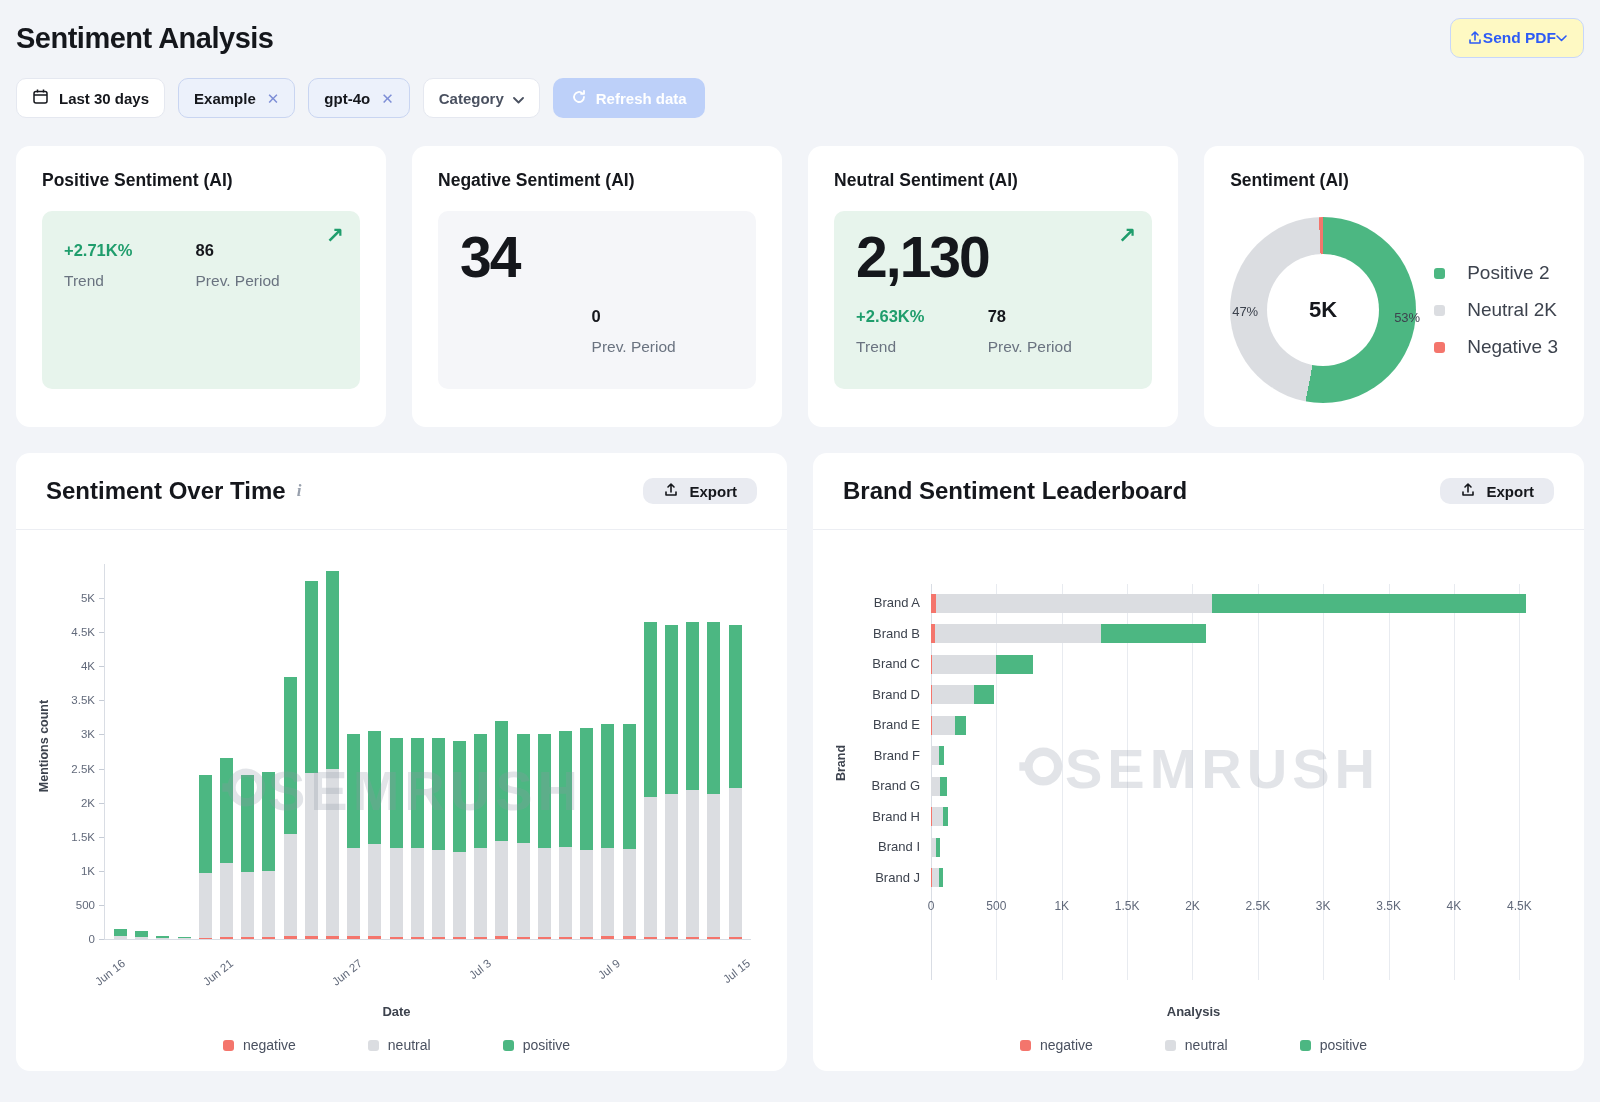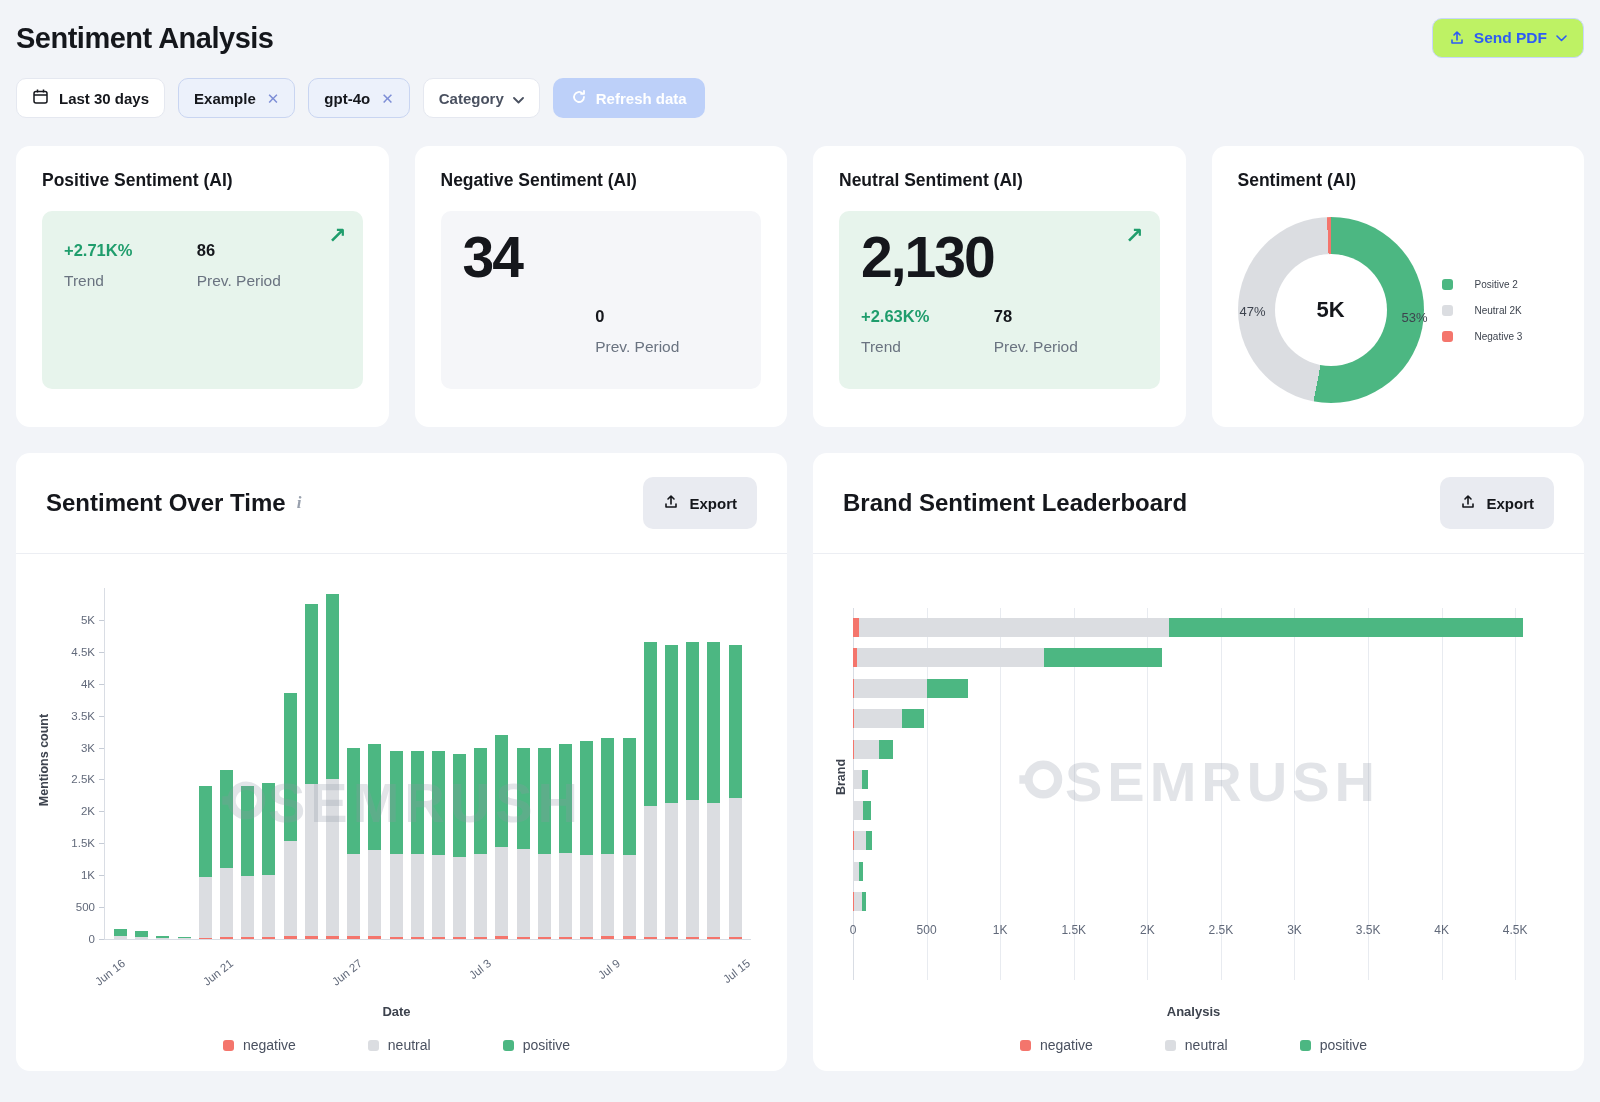--- a/index.html
+++ b/index.html
@@ -1,21 +1,21 @@
 <!DOCTYPE html>
 <html><head>
 <meta charset="utf-8">
 <style>
   html,body{margin:0;padding:0;background:#f2f4f8;font-family:"Liberation Sans","DejaVu Sans",sans-serif;color:#15171c;}
   .page{width:1600px;height:1102px;box-sizing:border-box;padding:10px 16px 16px;overflow:hidden;}
 
   
   .header{display:flex;justify-content:space-between;align-items:center;height:56px;}
   .page-title{font-size:29px;font-weight:800;letter-spacing:-0.5px;margin:0;}
-  .send-pdf{display:flex;align-items:center;gap:9px;background:#bef264;border:1.5px solid #c7d6fb;color:#2d5bf6;border-radius:10px;height:40px;padding:0 16px;font-size:15.5px;font-weight:700;cursor:pointer;}
+  .send-pdf{display:flex;align-items:center;background:#fef9c3;border:1.5px solid #c7d6fb;color:#2d5bf6;border-radius:10px;height:40px;padding:0 16px;font-size:15.5px;font-weight:700;cursor:pointer;}
   .send-pdf svg{display:block;}
 
   
   .filters{display:flex;gap:13px;margin:12px 0 28px;align-items:center;}
   .chip{display:inline-flex;align-items:center;height:40px;border-radius:10px;padding:0 15px;font-size:15px;box-sizing:border-box;cursor:pointer;}
   .chip-date{background:#fff;border:1px solid #e5e8f0;font-weight:700;gap:10px;}
   .chip-filter{background:#ecf1fb;border:1px solid #c9d5f1;font-weight:600;gap:11px;}
   .chip-x{color:#7d8ed6;font-size:15px;font-weight:700;line-height:1;}
   .chip-category{background:#fff;border:1px solid #e5e8f0;color:#4a5160;font-weight:700;gap:9px;}
   .refresh{display:inline-flex;align-items:center;gap:9px;background:#bdd0f9;color:#fff;font-weight:700;font-size:15px;border:none;border-radius:10px;height:40px;padding:0 18px;cursor:default;}
@@ -36,30 +36,30 @@
   .stat-label{font-size:15.5px;color:#6a7380;margin-top:12px;}
 
   
   .donut-area{display:flex;align-items:center;gap:18px;margin-top:26px;}
   .donut{width:186px;height:186px;border-radius:50%;position:relative;flex:none;}
   .donut-hole{position:absolute;inset:37px;border-radius:50%;background:#fff;display:flex;align-items:center;justify-content:center;font-size:22px;font-weight:800;}
   .pct{position:absolute;font-size:13px;color:#3d434e;z-index:2;}
   .pct-left{left:2px;top:47%;}
   .pct-right{right:-4px;top:50%;}
   .donut-legend{display:flex;flex-direction:column;gap:15px;overflow:hidden;}
-  .dl-row{display:flex;align-items:center;gap:22px;font-size:10px;color:#3d434e;white-space:nowrap;}
+  .dl-row{display:flex;align-items:center;gap:22px;font-size:19px;color:#3d434e;white-space:nowrap;}
   .dl-sq{width:11px;height:11px;border-radius:3px;flex:none;}
 
   
   .panels{display:grid;grid-template-columns:1fr 1fr;gap:26px;margin-top:26px;}
   .panel{background:#fff;border-radius:14px;height:618px;overflow:hidden;display:flex;flex-direction:column;}
   .panel-header{display:flex;justify-content:space-between;align-items:center;padding:24px 30px;border-bottom:1px solid #eceef3;}
   .panel-title{font-size:24px;font-weight:800;display:flex;align-items:center;gap:11px;margin:0;}
   .info-i{font-family:"Liberation Serif",serif;font-style:italic;font-weight:700;font-size:17px;color:#98a0ad;}
-  .export{display:flex;align-items:center;gap:10px;background:#e9ebf1;border:none;border-radius:10px;height:52px;padding:0 20px;font-size:15px;font-weight:700;color:#15171c;cursor:pointer;}
+  .export{display:flex;align-items:center;gap:10px;background:#e9ebf1;border:none;border-radius:10px;height:26px;padding:0 20px;font-size:15px;font-weight:700;color:#15171c;cursor:pointer;}
   .panel-body{position:relative;flex:1;padding:30px 26px 10px 16px;display:flex;flex-direction:column;box-sizing:border-box;}
 
   
   .watermark{position:absolute;left:50%;top:44%;transform:translate(-50%,-50%);display:flex;align-items:center;color:#8f97a5;opacity:0.25;pointer-events:none;z-index:5;}
   .wm-text{font-size:56px;font-weight:800;letter-spacing:5px;}
 
   
   .ot-wrap{display:flex;flex-direction:column;height:100%;}
   .ot-main{display:flex;flex:1;}
   .axis-ylab{width:24px;position:relative;}
@@ -457,20 +457,32 @@
                 <circle cx="28" cy="26" r="16" fill="none" stroke="currentColor" stroke-width="9"></circle>
                 <path d="M2 26h12" stroke="currentColor" stroke-width="9"></path>
               </svg></span>
           <span class="wm-text">SEMRUSH</span>
         </div>
         <div class="lb-wrap">
           <div class="lb-main">
             <div class="axis-ylab">
                 <span>Brand</span>
               </div>
+            <div class="lb-labels" id="lb-labels">
+                <div class="lb-label">Brand A</div>
+                <div class="lb-label">Brand B</div>
+                <div class="lb-label">Brand C</div>
+                <div class="lb-label">Brand D</div>
+                <div class="lb-label">Brand E</div>
+                <div class="lb-label">Brand F</div>
+                <div class="lb-label">Brand G</div>
+                <div class="lb-label">Brand H</div>
+                <div class="lb-label">Brand I</div>
+                <div class="lb-label">Brand J</div>
+              </div>
             <div class="lb-plot" id="lb-plot">
               <div class="lb-grid" id="lb-grid">
                   <div class="gridline first" style="left: 0%;"></div>
                   <div class="gridline" style="left: 10.5263%;"></div>
                   <div class="gridline" style="left: 21.0526%;"></div>
                   <div class="gridline" style="left: 31.5789%;"></div>
                   <div class="gridline" style="left: 42.1053%;"></div>
                   <div class="gridline" style="left: 52.6316%;"></div>
                   <div class="gridline" style="left: 63.1579%;"></div>
                   <div class="gridline" style="left: 73.6842%;"></div>

